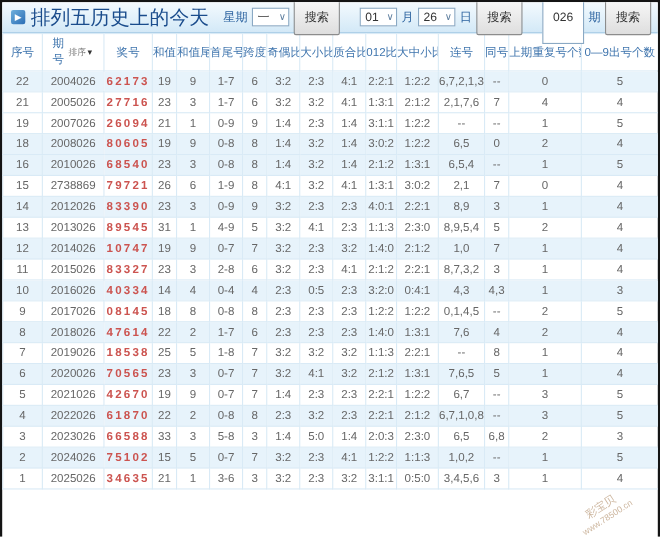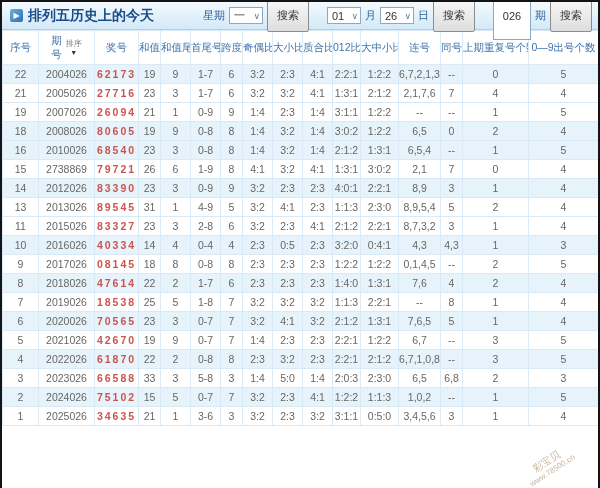--- a/index.html
+++ b/index.html
@@ -15,21 +15,21 @@
     background:linear-gradient(#f4fafe,#d3e9f7);
     border-bottom:1px solid #aed0e8;
     padding:0 6px 0 8px;
   }
   .bullet{
     width:13px;height:13px;border-radius:2px;flex:0 0 auto;
     background:linear-gradient(135deg,#6fb0dd,#2a6db5);
     color:#fff;font-size:8px;line-height:13px;text-align:center;
     margin-right:5px;
   }
-  .page-title{font-size:14px;font-weight:bold;color:#1a4c8c;white-space:nowrap;text-align:center;}
+  .page-title{font-size:18px;font-weight:normal;color:#1a4c8c;white-space:nowrap;text-align:center;}
   .controls{margin-left:auto;display:flex;align-items:center;gap:4px;font-size:11px;color:#2d64a0;white-space:nowrap;}
   .controls .gap{width:10px;}
   .select{
     display:inline-flex;align-items:center;justify-content:space-between;
     background:#fff;border:1px solid #8aa9c4;height:17px;box-sizing:border-box;
     padding:0 2px 0 4px;min-width:34px;color:#333;font-size:11px;
   }
   .select .arr{font-style:normal;font-weight:normal;color:#5f7f9f;font-size:9px;margin-left:3px;}
   .btn{
     font-size:11px;color:#333;height:32px;padding:0 9px;
@@ -45,21 +45,21 @@
   table{border-collapse:collapse;table-layout:fixed;width:596px;}
   th,td{border:1px solid #d9eaf6;overflow:hidden;white-space:nowrap;text-align:center;padding:0;}
   thead th{
     height:33px;font-size:10.5px;font-weight:normal;color:#3e74ad;background:#fff;
   }
   tbody td{height:18px;font-size:10.5px;color:#666;}
   tr.stripe td{background:#e7f3fb;}
   td.prize{color:#cc5450;font-weight:bold;letter-spacing:2px;}
   .period-head{display:flex;align-items:center;justify-content:center;gap:4px;}
   .period-label{white-space:pre-line;line-height:1.25;}
-  .sort-box{display:flex;flex-direction:column;align-items:center;line-height:1;cursor:pointer;}
+  .sort-box{display:flex;flex-direction:row;align-items:center;line-height:1;cursor:pointer;}
   .sort-box .sort-label{font-size:8px;color:#777;}
   .sort-box .sort-arrow{font-size:7px;color:#333;margin-top:1px;}
   
   .watermark{
     position:absolute;right:6px;bottom:12px;width:86px;
     transform:rotate(-33deg);color:#bfa284;opacity:.8;text-align:center;
     pointer-events:none;line-height:1.15;
   }
   .watermark .w1{font-size:10px;}
   .watermark .w2{font-size:8px;}
@@ -289,20 +289,38 @@
           <td>3:2</td>
           <td>4:1</td>
           <td>2:3</td>
           <td>1:1:3</td>
           <td>2:3:0</td>
           <td>8,9,5,4</td>
           <td>5</td>
           <td>2</td>
           <td>4</td>
         </tr>
+        <tr class="stripe">
+          <td>12</td>
+          <td>2014026</td>
+          <td class="prize">10747</td>
+          <td>19</td>
+          <td>9</td>
+          <td>0-7</td>
+          <td>7</td>
+          <td>3:2</td>
+          <td>2:3</td>
+          <td>3:2</td>
+          <td>1:4:0</td>
+          <td>2:1:2</td>
+          <td>1,0</td>
+          <td>7</td>
+          <td>1</td>
+          <td>4</td>
+        </tr>
         <tr>
           <td>11</td>
           <td>2015026</td>
           <td class="prize">83327</td>
           <td>23</td>
           <td>3</td>
           <td>2-8</td>
           <td>6</td>
           <td>3:2</td>
           <td>2:3</td>

